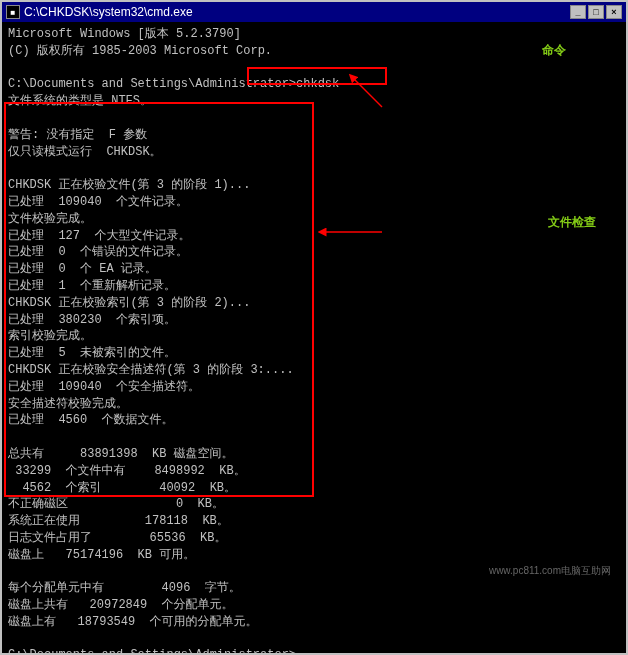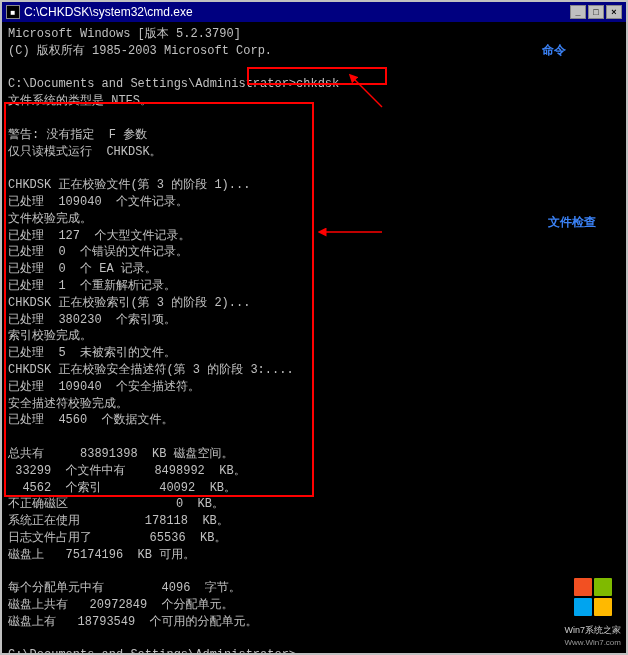--- a/index.html
+++ b/index.html
@@ -88,21 +88,21 @@
     }
 
     .red-box {
       position: absolute;
       border: 2px solid red;
       pointer-events: none;
     }
 
     .annotation-text {
       position: absolute;
-      color: #3b82f6;
+      color: #84cc16;
       font-family: Arial, sans-serif;
       font-size: 12px;
       font-weight: bold;
     }
 
     .watermark {
       position: absolute;
       color: #666;
       font-family: Arial, sans-serif;
       font-size: 10px;
@@ -181,26 +181,16 @@
     <svg style="position:absolute; top:180px; left:300px; width:130px; height:60px;">
       <line x1="80" y1="30" x2="20" y2="30" stroke="red" stroke-width="1.5" marker-end="url(#arrowhead2)"></line>
       <defs>
         <marker id="arrowhead2" markerWidth="6" markerHeight="6" refX="3" refY="3" orient="auto">
           <path d="M0,0 L0,6 L6,3 z" fill="red"></path>
         </marker>
       </defs>
     </svg>
     <span class="annotation-text" style="top: 192px; right: 30px; font-family: Liberation Serif, serif;">文件检查</span>
 
+    <span class="watermark" style="bottom: 75px; right: 15px;">www.pc811.com电脑互助网</span>
 
-    <div style="position:absolute; bottom:5px; right:5px; text-align:center;">
-      <svg width="42" height="42" viewBox="0 0 42 42">
-
-        <rect x="2" y="2" width="18" height="18" fill="#f25022" rx="1"></rect>
-        <rect x="22" y="2" width="18" height="18" fill="#7fba00" rx="1"></rect>
-        <rect x="2" y="22" width="18" height="18" fill="#00a4ef" rx="1"></rect>
-        <rect x="22" y="22" width="18" height="18" fill="#ffb900" rx="1"></rect>
-      </svg>
-      <div style="color:#ccc; font-size:9px; font-family:Arial,sans-serif;">Win7系统之家</div>
-      <div style="color:#999; font-size:8px; font-family:Arial,sans-serif;">Www.Win7.com</div>
-    </div>
   </div>
 </div>
 
 </body></html>

